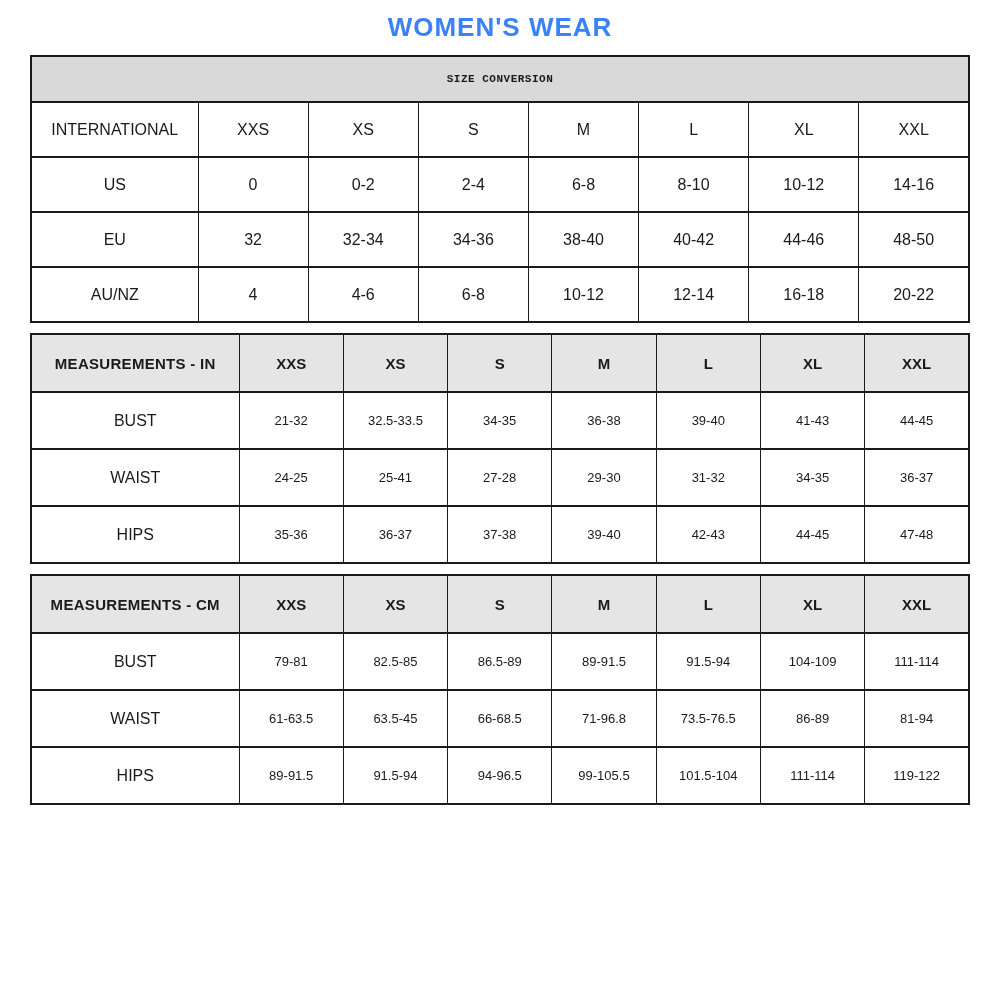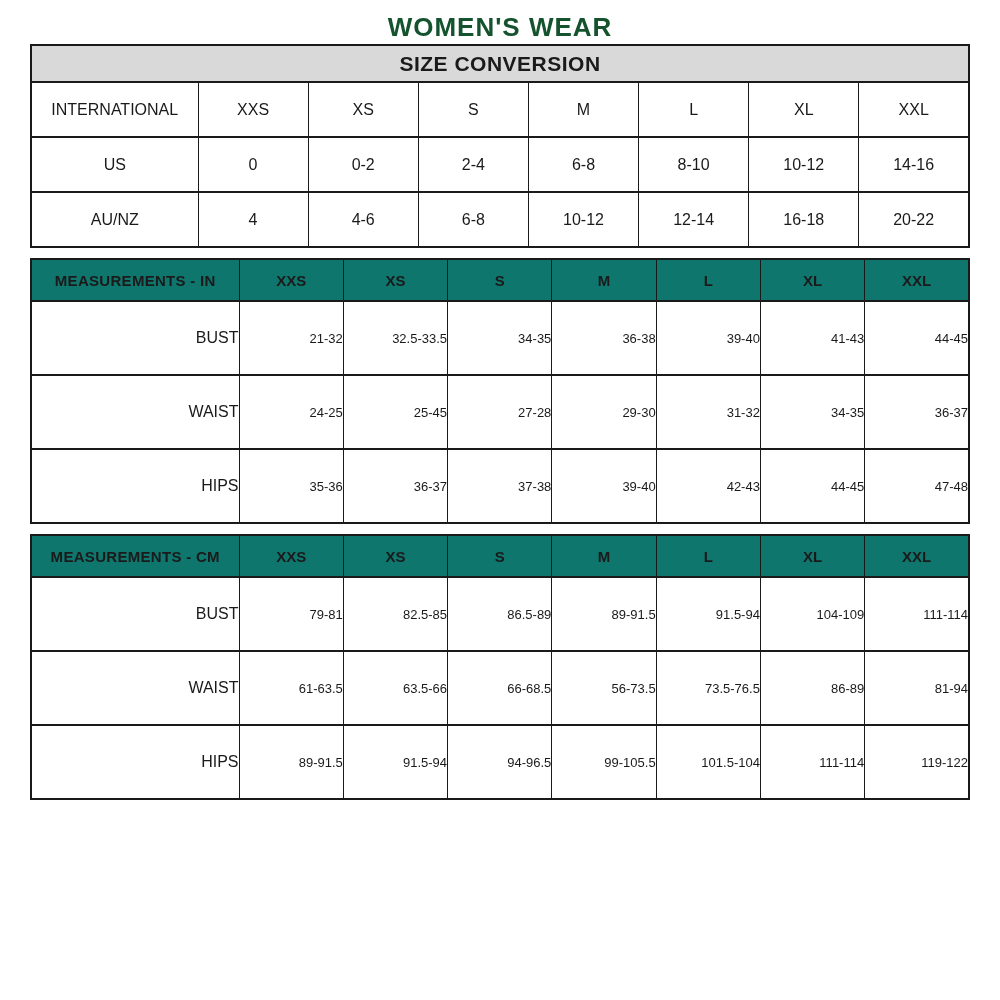--- a/index.html
+++ b/index.html
@@ -13,22 +13,22 @@
     width: 1000px;
     height: 1000px;
     padding: 12px 30px 14px 30px;
     background: #ffffff;
   }
   .page-title {
     text-align: center;
     font-size: 26px;
     font-weight: 700;
     letter-spacing: 1px;
-    color: #14532d;
-    margin-bottom: 2px;
+    color: #3b82f6;
+    margin-bottom: 13px;
     line-height: 30px;
   }
   table {
     width: 940px;
     border-collapse: collapse;
     table-layout: fixed;
     border: 2.5px solid #1a1a1a;
     background: #ffffff;
   }
   td {
@@ -38,38 +38,39 @@
     text-align: center;
     vertical-align: middle;
     font-size: 16px;
     color: #1a1a1a;
     overflow: hidden;
     white-space: nowrap;
   }
   
   .t-size .banner-cell {
     background: #d9d9d9;
-    height: 37px;
+    height: 46px;
     font-weight: 700;
-    font-size: 21px;
+    font-size: 11px;
     letter-spacing: 0.5px;
+    font-family: Liberation Mono, monospace;
   }
   .t-size tbody td { height: 55px; }
   .t-size col.label-col { width: 167px; }
   
   .t-meas { margin-top: 10px; }
   .t-meas col.label-col { width: 208px; }
   .t-meas .head-row td {
-    background: #0f766e;
-    height: 42px;
+    background: #e5e5e5;
+    height: 58px;
     font-weight: 700;
     font-size: 15px;
   }
   .t-meas .head-row td.row-label { font-size: 15px; letter-spacing: 0.3px; }
-  .t-meas tbody td { height: 74px; font-size: 13px; text-align: right; }
+  .t-meas tbody td { height: 57px; font-size: 13px; }
   .t-meas tbody td.row-label { font-size: 16px; }
 </style>
 </head>
 <body>
 
 <div class="page">
 
   <div class="page-title">WOMEN'S WEAR</div>
 
   <table class="t-size">
@@ -101,20 +102,30 @@
         </tr>
         <tr>
           <td class="row-label">US</td>
           <td>0</td>
           <td>0-2</td>
           <td>2-4</td>
           <td>6-8</td>
           <td>8-10</td>
           <td>10-12</td>
           <td>14-16</td>
+        </tr>
+        <tr>
+          <td class="row-label">EU</td>
+          <td>32</td>
+          <td>32-34</td>
+          <td>34-36</td>
+          <td>38-40</td>
+          <td>40-42</td>
+          <td>44-46</td>
+          <td>48-50</td>
         </tr>
         <tr>
           <td class="row-label">AU/NZ</td>
           <td>4</td>
           <td>4-6</td>
           <td>6-8</td>
           <td>10-12</td>
           <td>12-14</td>
           <td>16-18</td>
           <td>20-22</td>
@@ -152,21 +163,21 @@
           <td>32.5-33.5</td>
           <td>34-35</td>
           <td>36-38</td>
           <td>39-40</td>
           <td>41-43</td>
           <td>44-45</td>
         </tr>
         <tr>
           <td class="row-label">WAIST</td>
           <td>24-25</td>
-          <td>25-45</td>
+          <td>25-41</td>
           <td>27-28</td>
           <td>29-30</td>
           <td>31-32</td>
           <td>34-35</td>
           <td>36-37</td>
         </tr>
         <tr>
           <td class="row-label">HIPS</td>
           <td>35-36</td>
           <td>36-37</td>
@@ -209,23 +220,23 @@
           <td>82.5-85</td>
           <td>86.5-89</td>
           <td>89-91.5</td>
           <td>91.5-94</td>
           <td>104-109</td>
           <td>111-114</td>
         </tr>
         <tr>
           <td class="row-label">WAIST</td>
           <td>61-63.5</td>
-          <td>63.5-66</td>
+          <td>63.5-45</td>
           <td>66-68.5</td>
-          <td>56-73.5</td>
+          <td>71-96.8</td>
           <td>73.5-76.5</td>
           <td>86-89</td>
           <td>81-94</td>
         </tr>
         <tr>
           <td class="row-label">HIPS</td>
           <td>89-91.5</td>
           <td>91.5-94</td>
           <td>94-96.5</td>
           <td>99-105.5</td>

